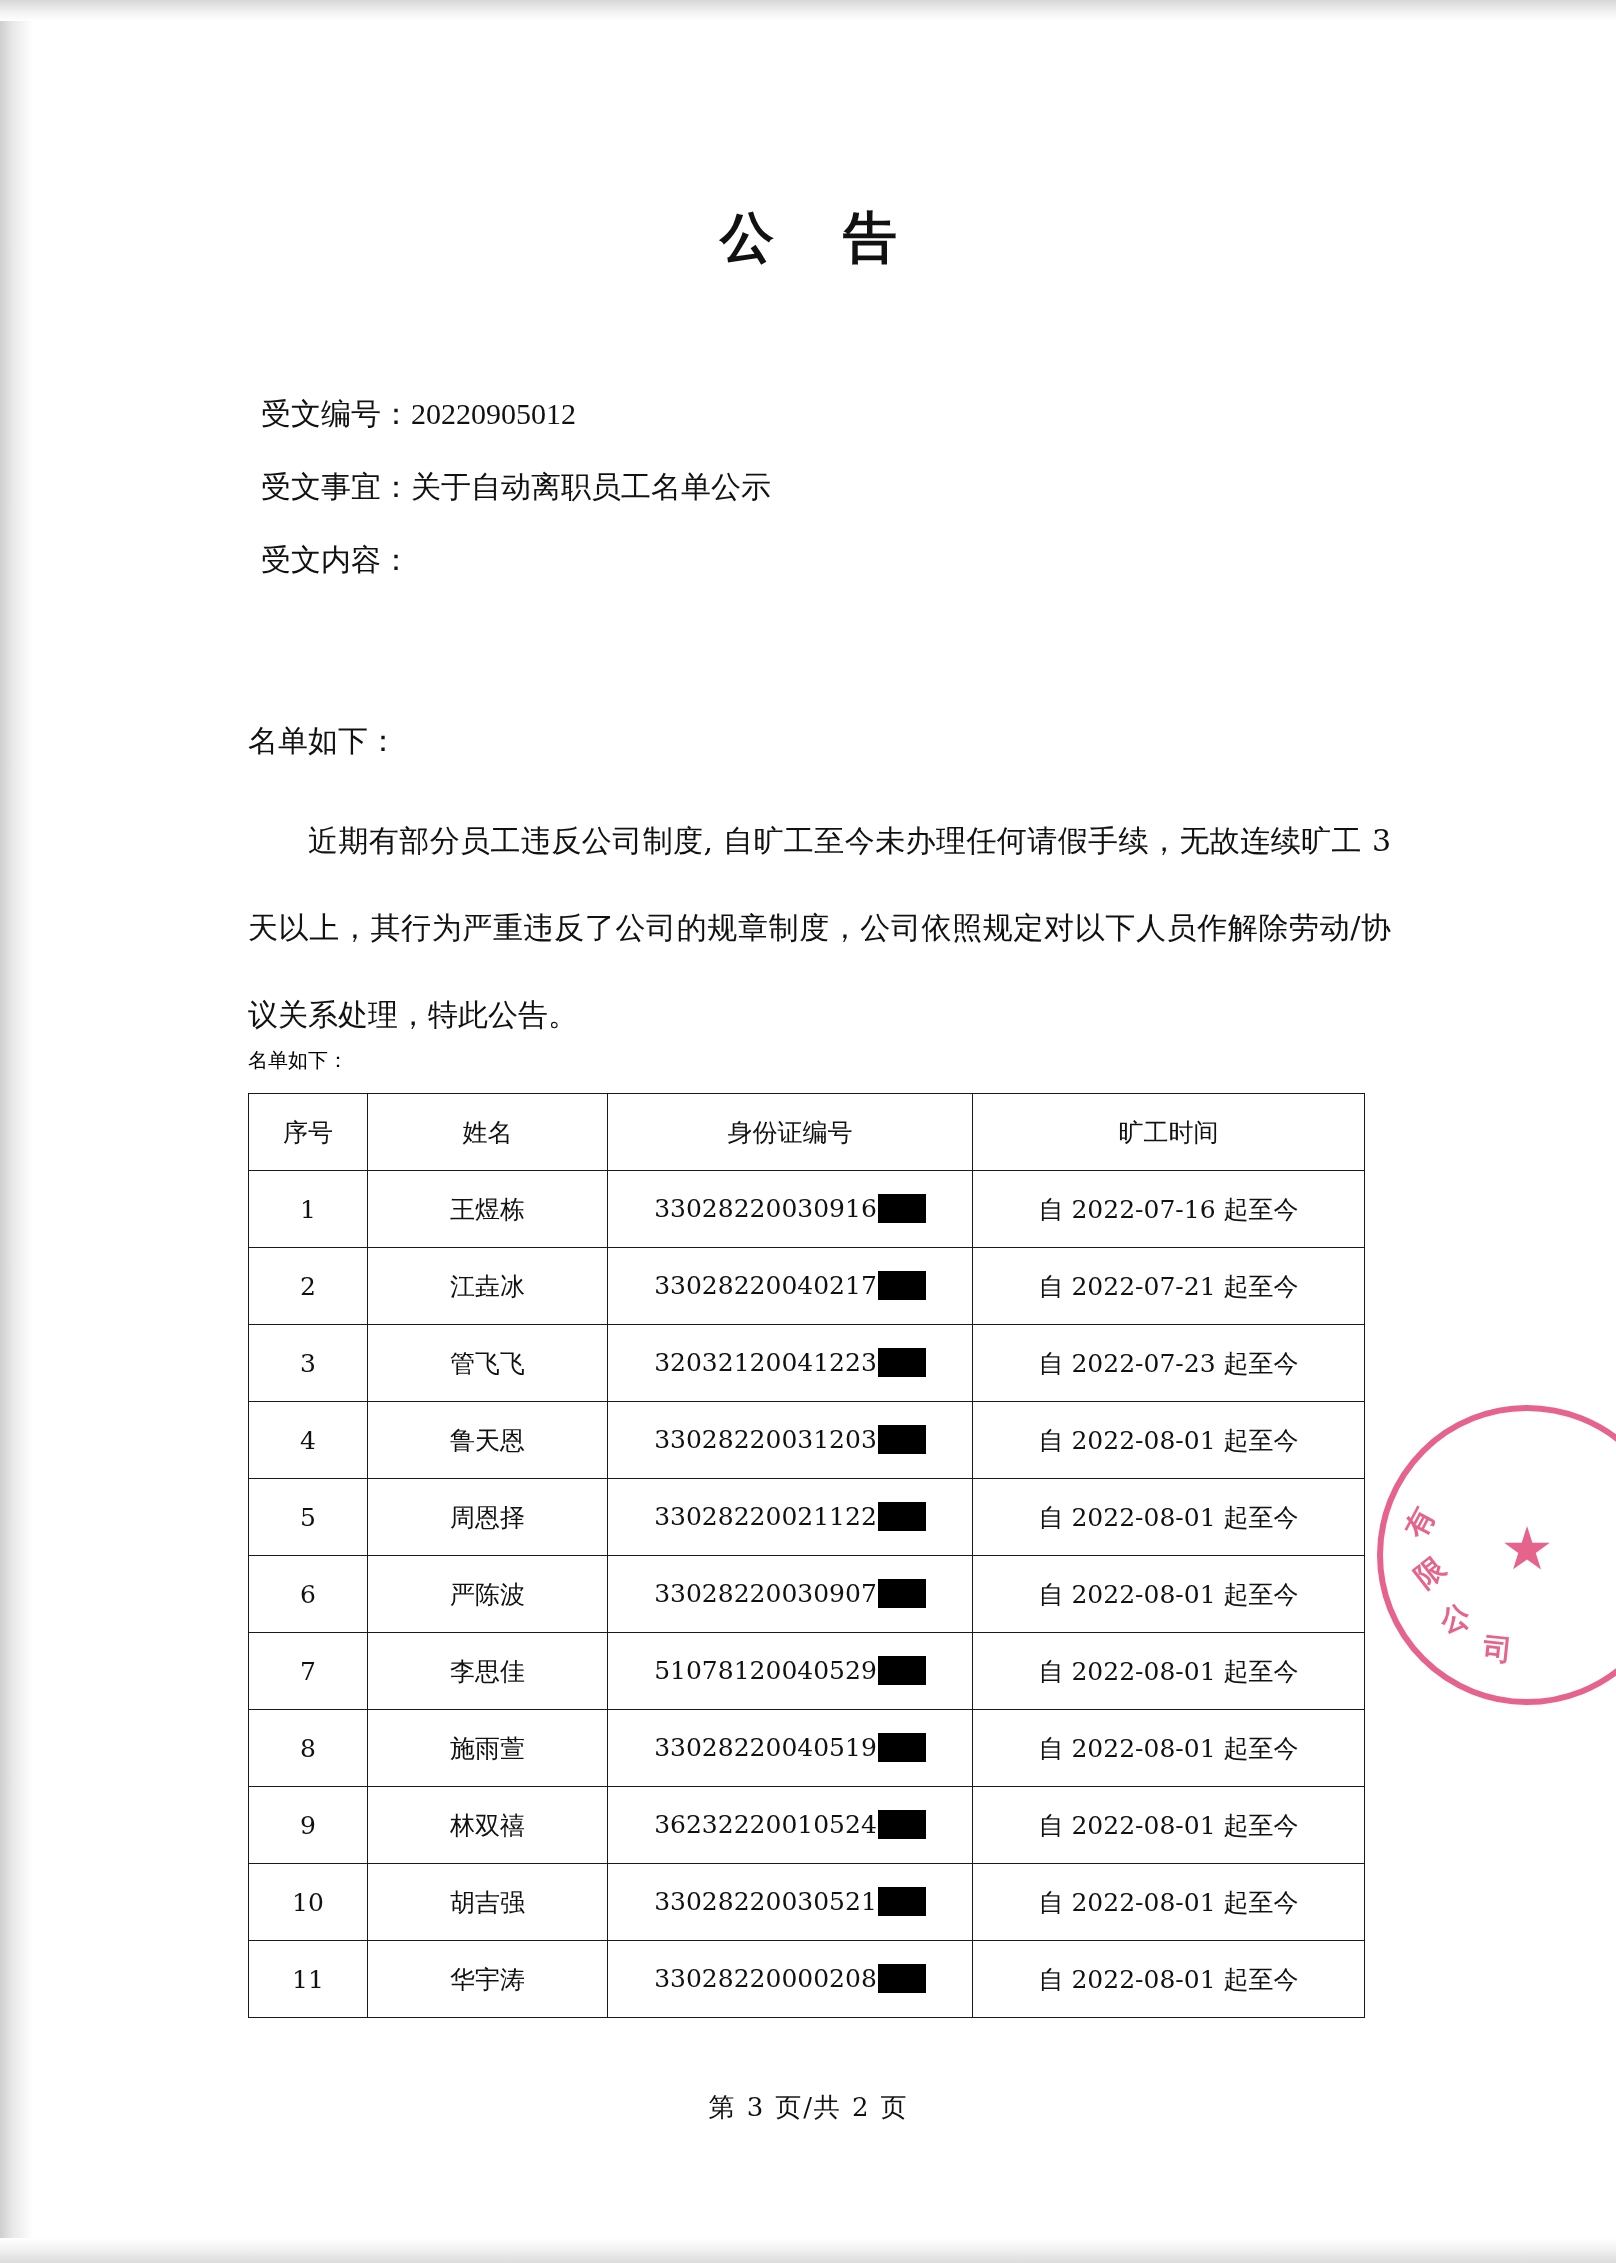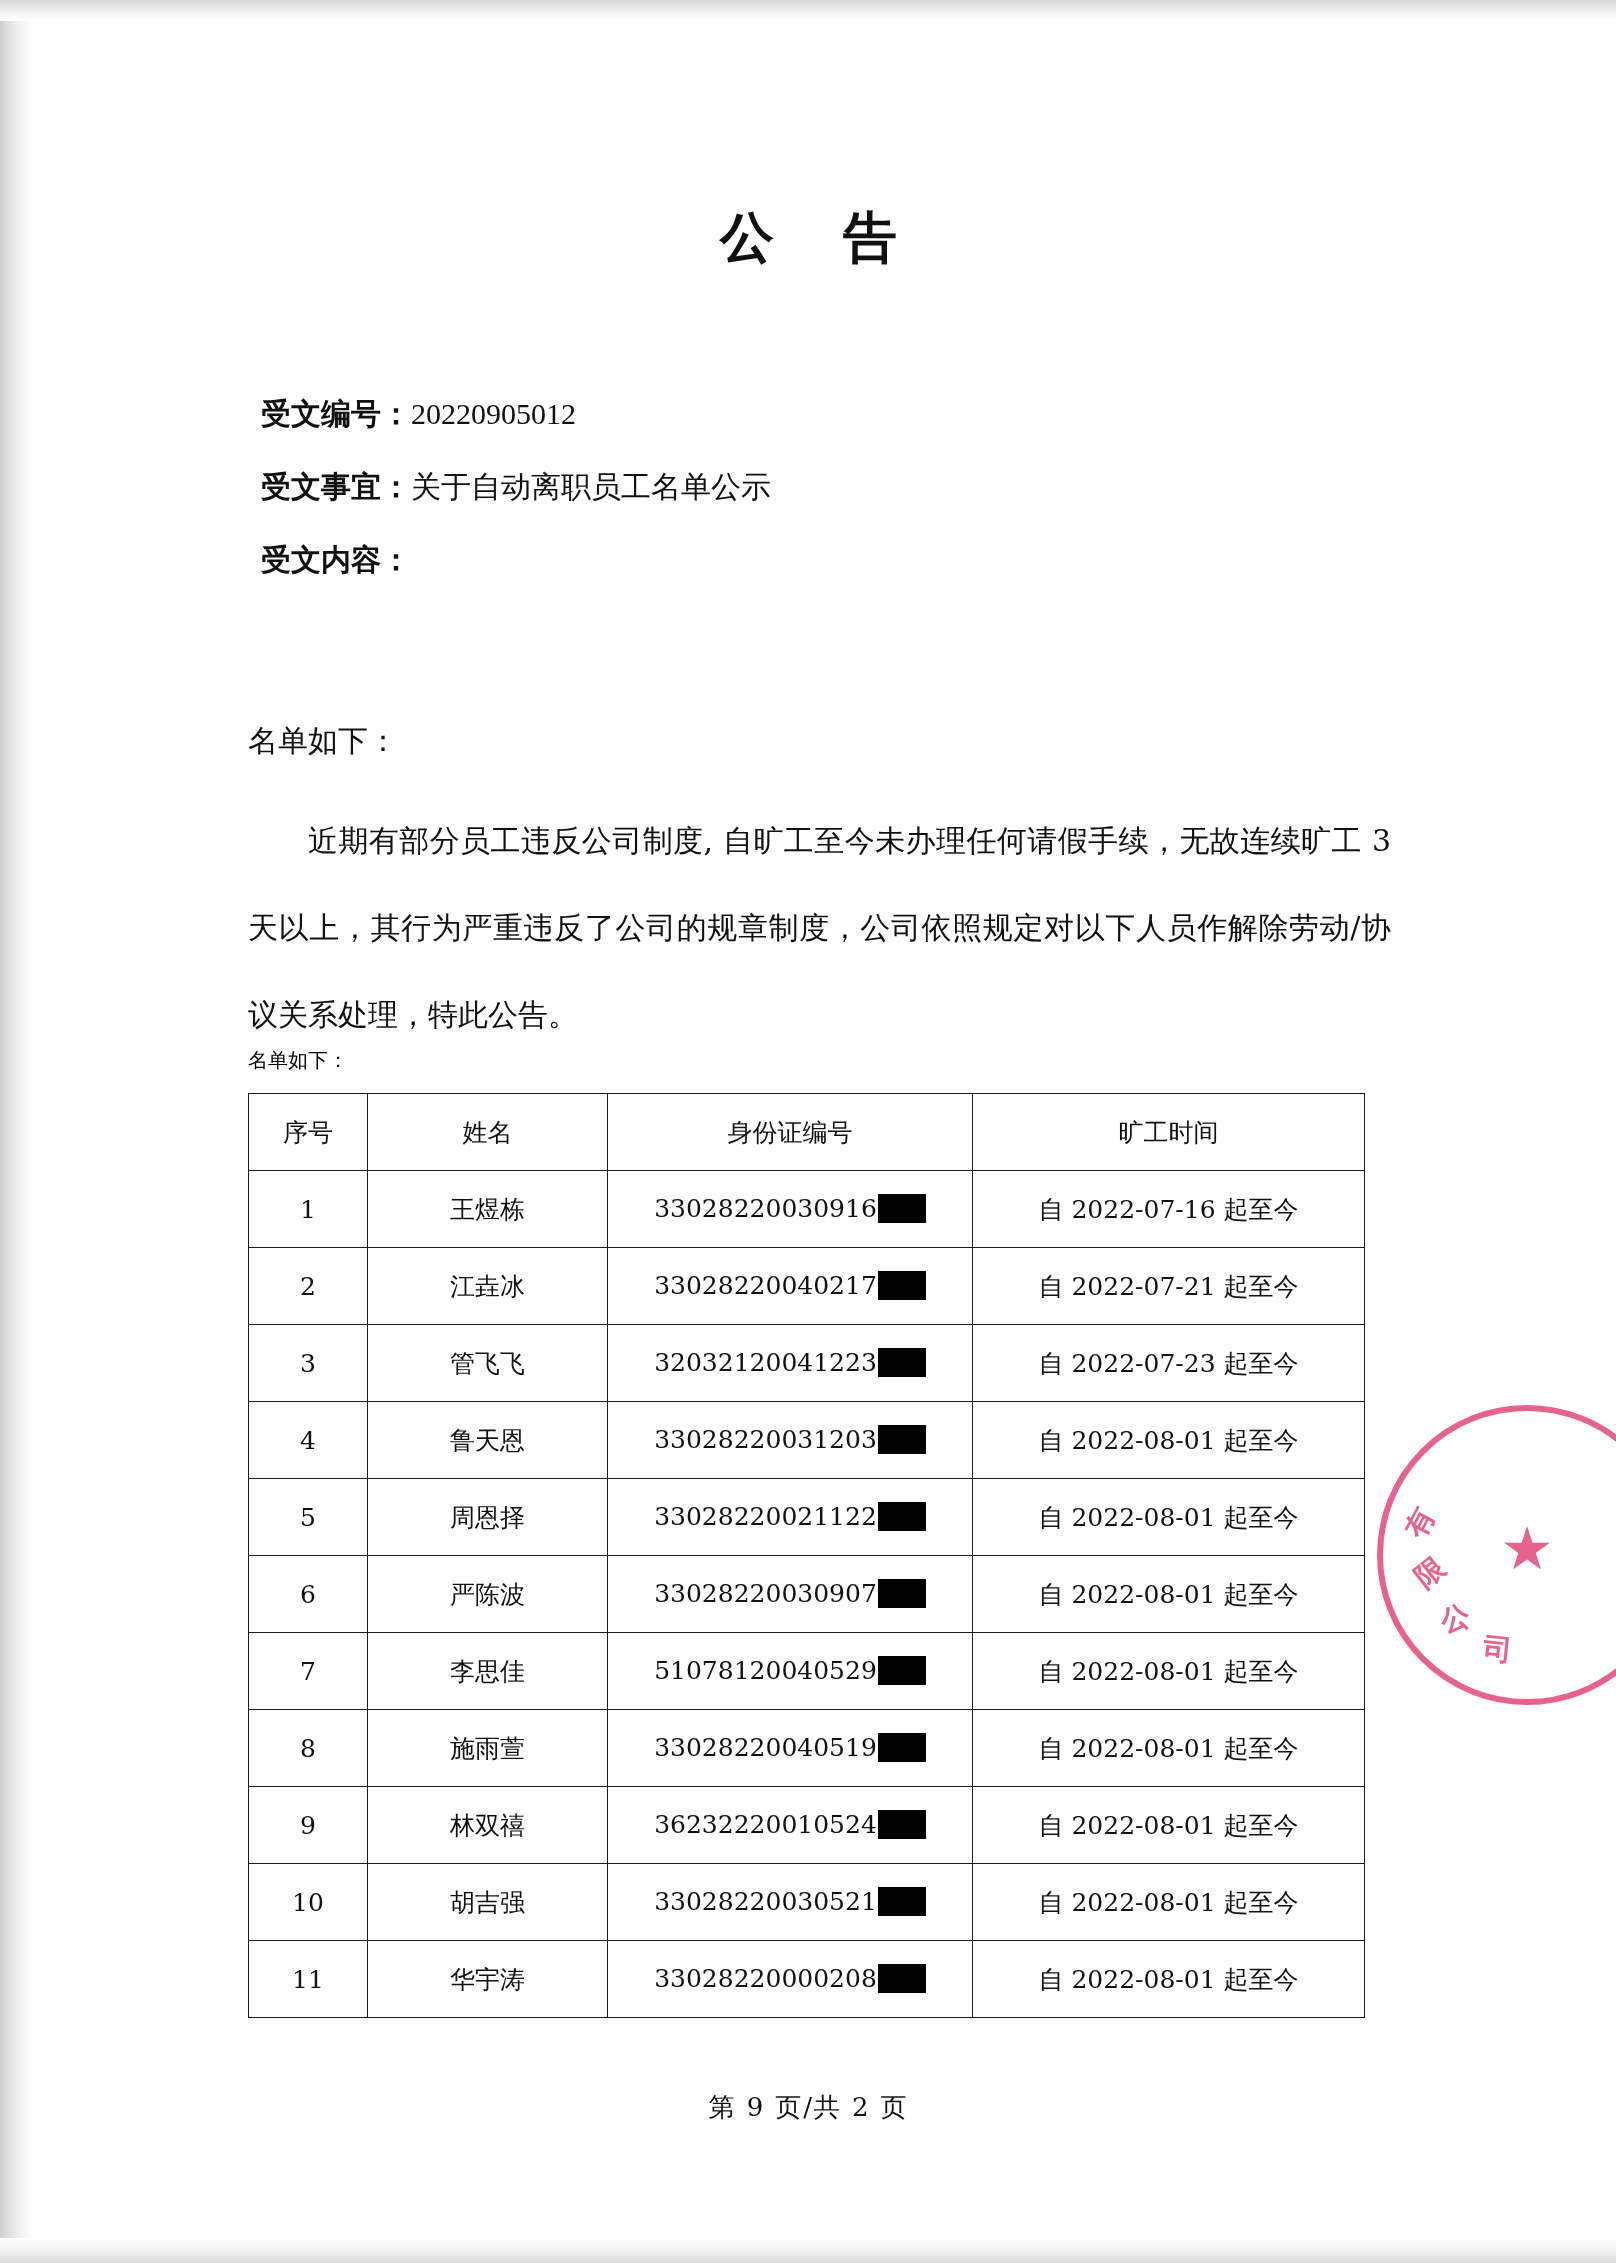--- a/index.html
+++ b/index.html
@@ -65,21 +65,21 @@
     top: 377px;
     width: 1134px;
   }
   .meta-row {
     font-size: 30px;
     line-height: 73px;
     color: #111;
     white-space: nowrap;
   }
   .meta-label {
-    font-weight: bold;
+    font-weight: normal;
     font-family: "DejaVu Serif", "Liberation Serif", serif;
   }
   .meta-value {
     font-family: "DejaVu Serif", "Liberation Serif", serif;
   }
   .meta-value.num {
     font-family: "Liberation Serif", serif;
     margin-top: 24px;
   }
   .salutation {
@@ -325,17 +325,17 @@
       <div class="seal-inner"></div>
       <div class="seal-text">
         <span class="seal-char" style="left:23px; top:92px; transform: rotate(-62deg);">有</span>
         <span class="seal-char" style="left:33px; top:142px; transform: rotate(-38deg);">限</span>
         <span class="seal-char" style="left:58px; top:188px; transform: rotate(-16deg);">公</span>
         <span class="seal-char" style="left:100px; top:219px; transform: rotate(6deg);">司</span>
       </div>
       <div class="seal-star">★</div>
     </div>
 
-    <div class="footer">第 9 页/共 2 页</div>
+    <div class="footer">第 3 页/共 2 页</div>
 
   </div>
 </div>
 
 
 </body></html>

